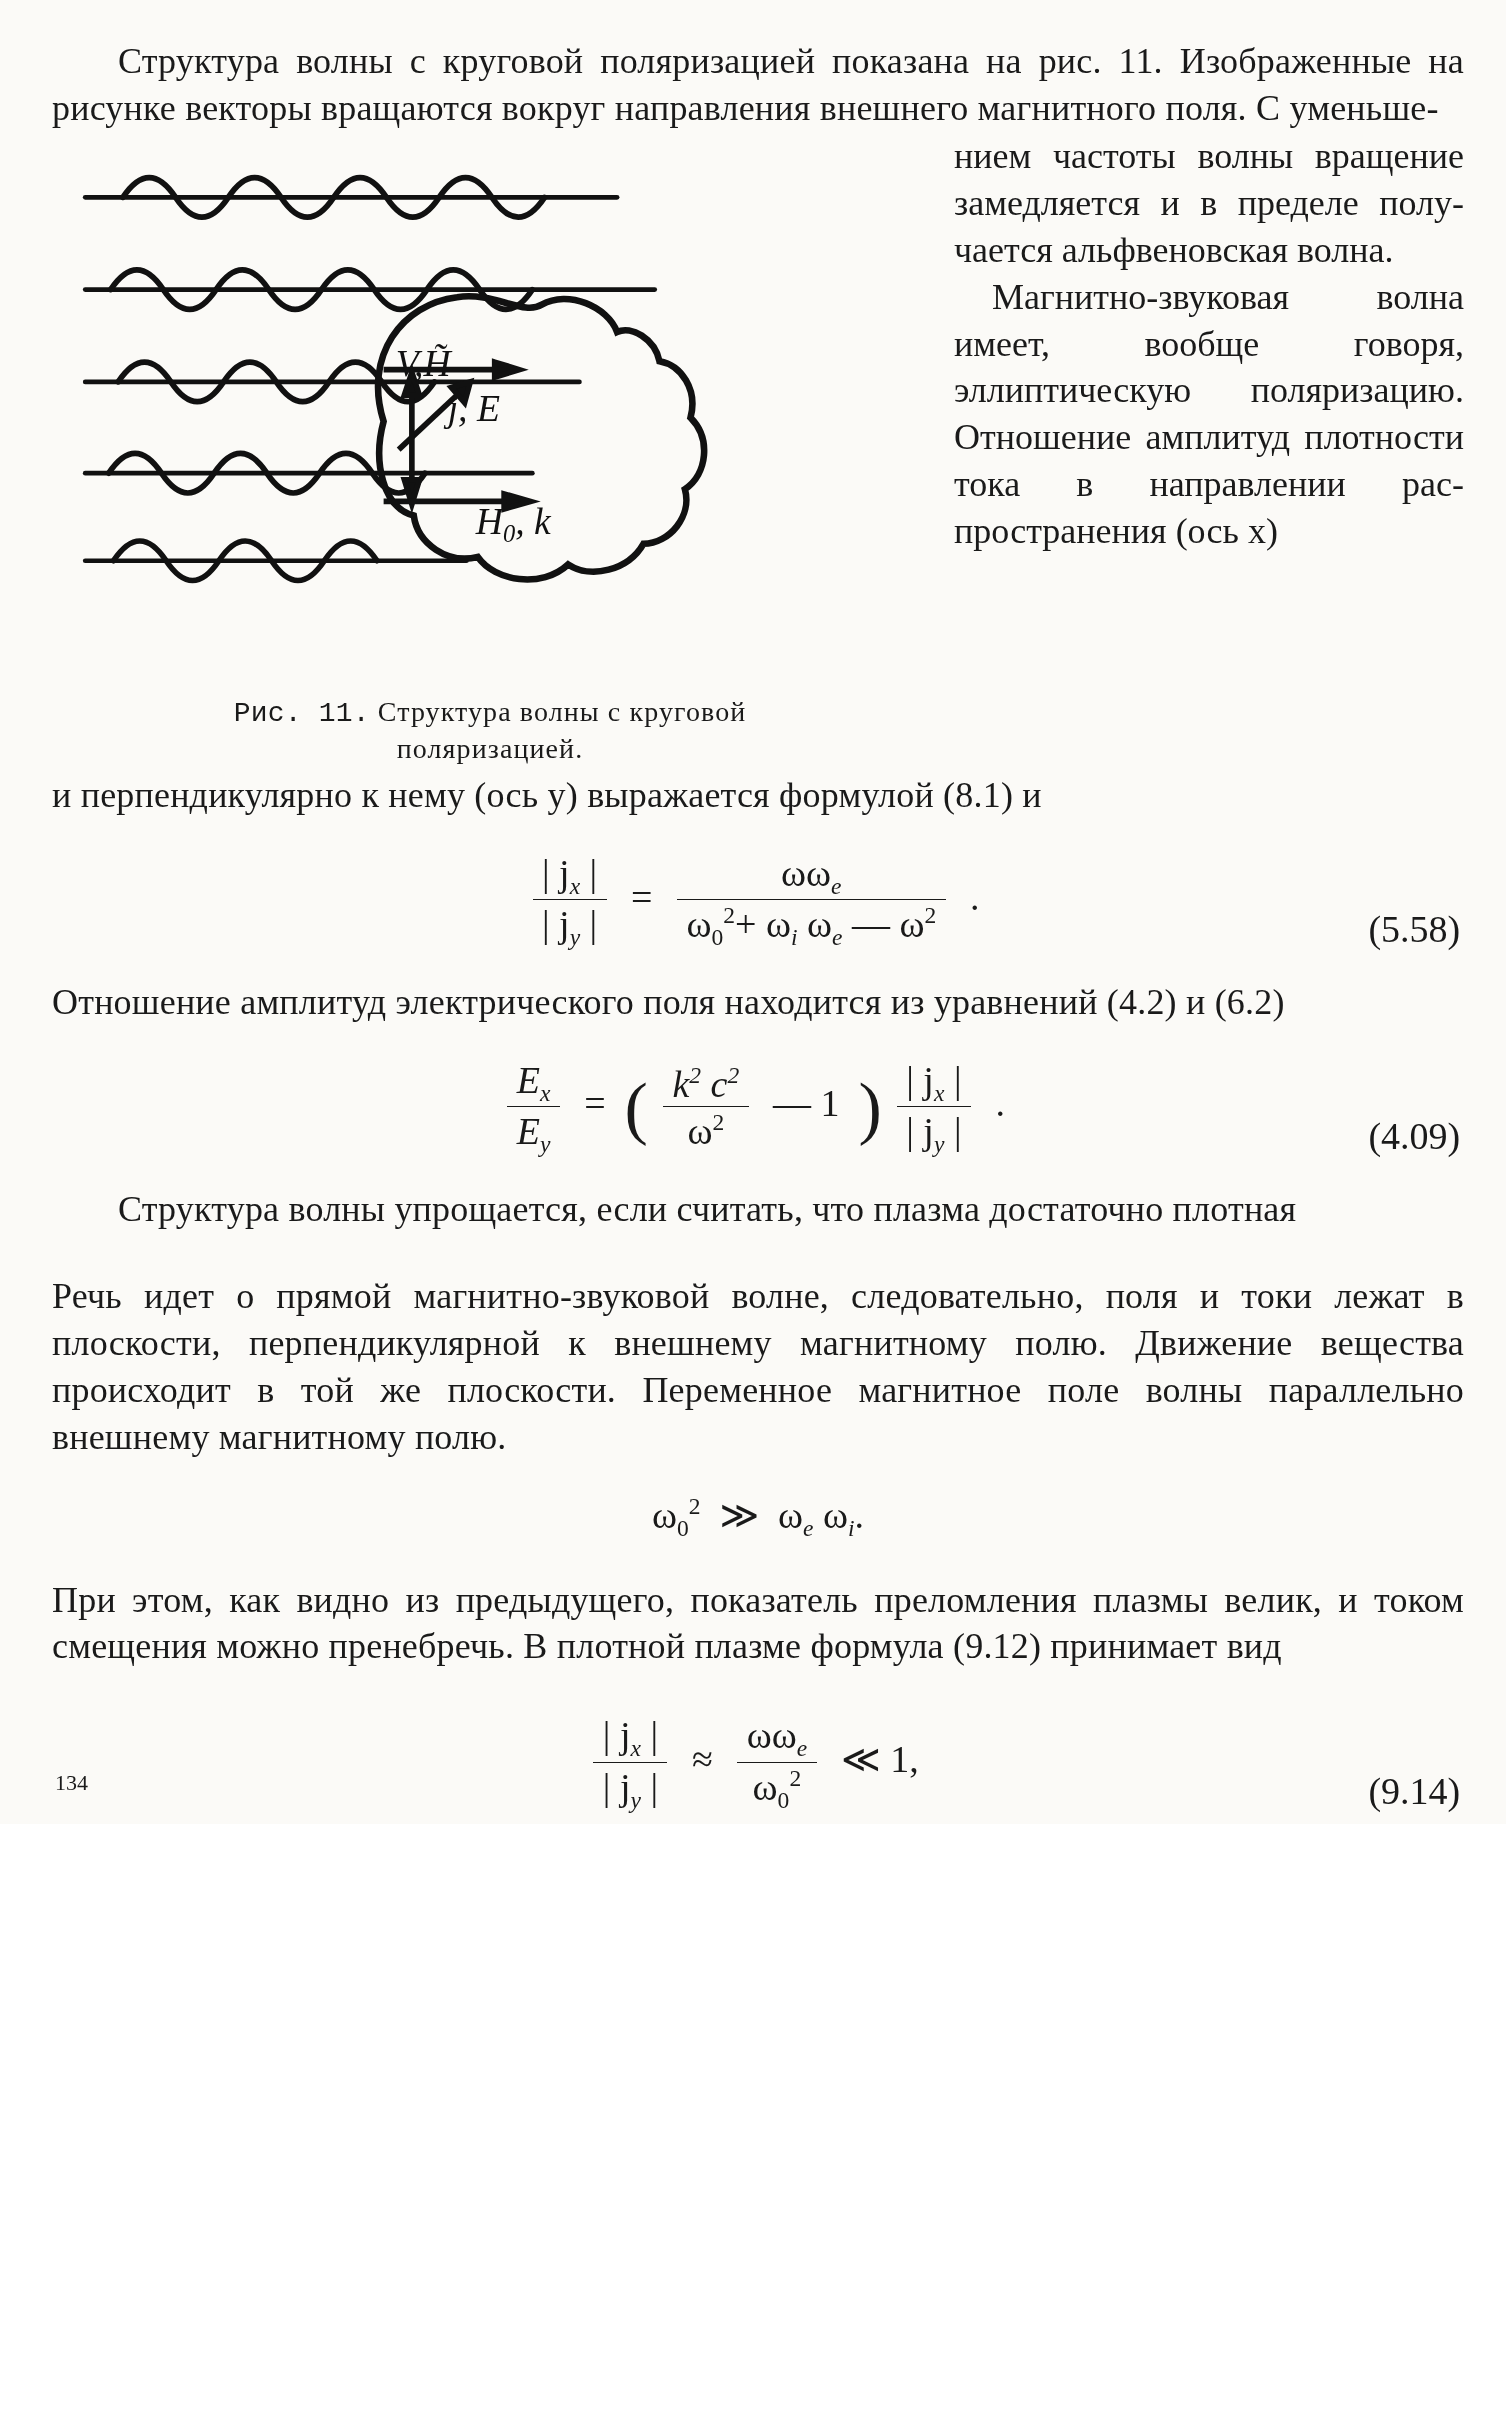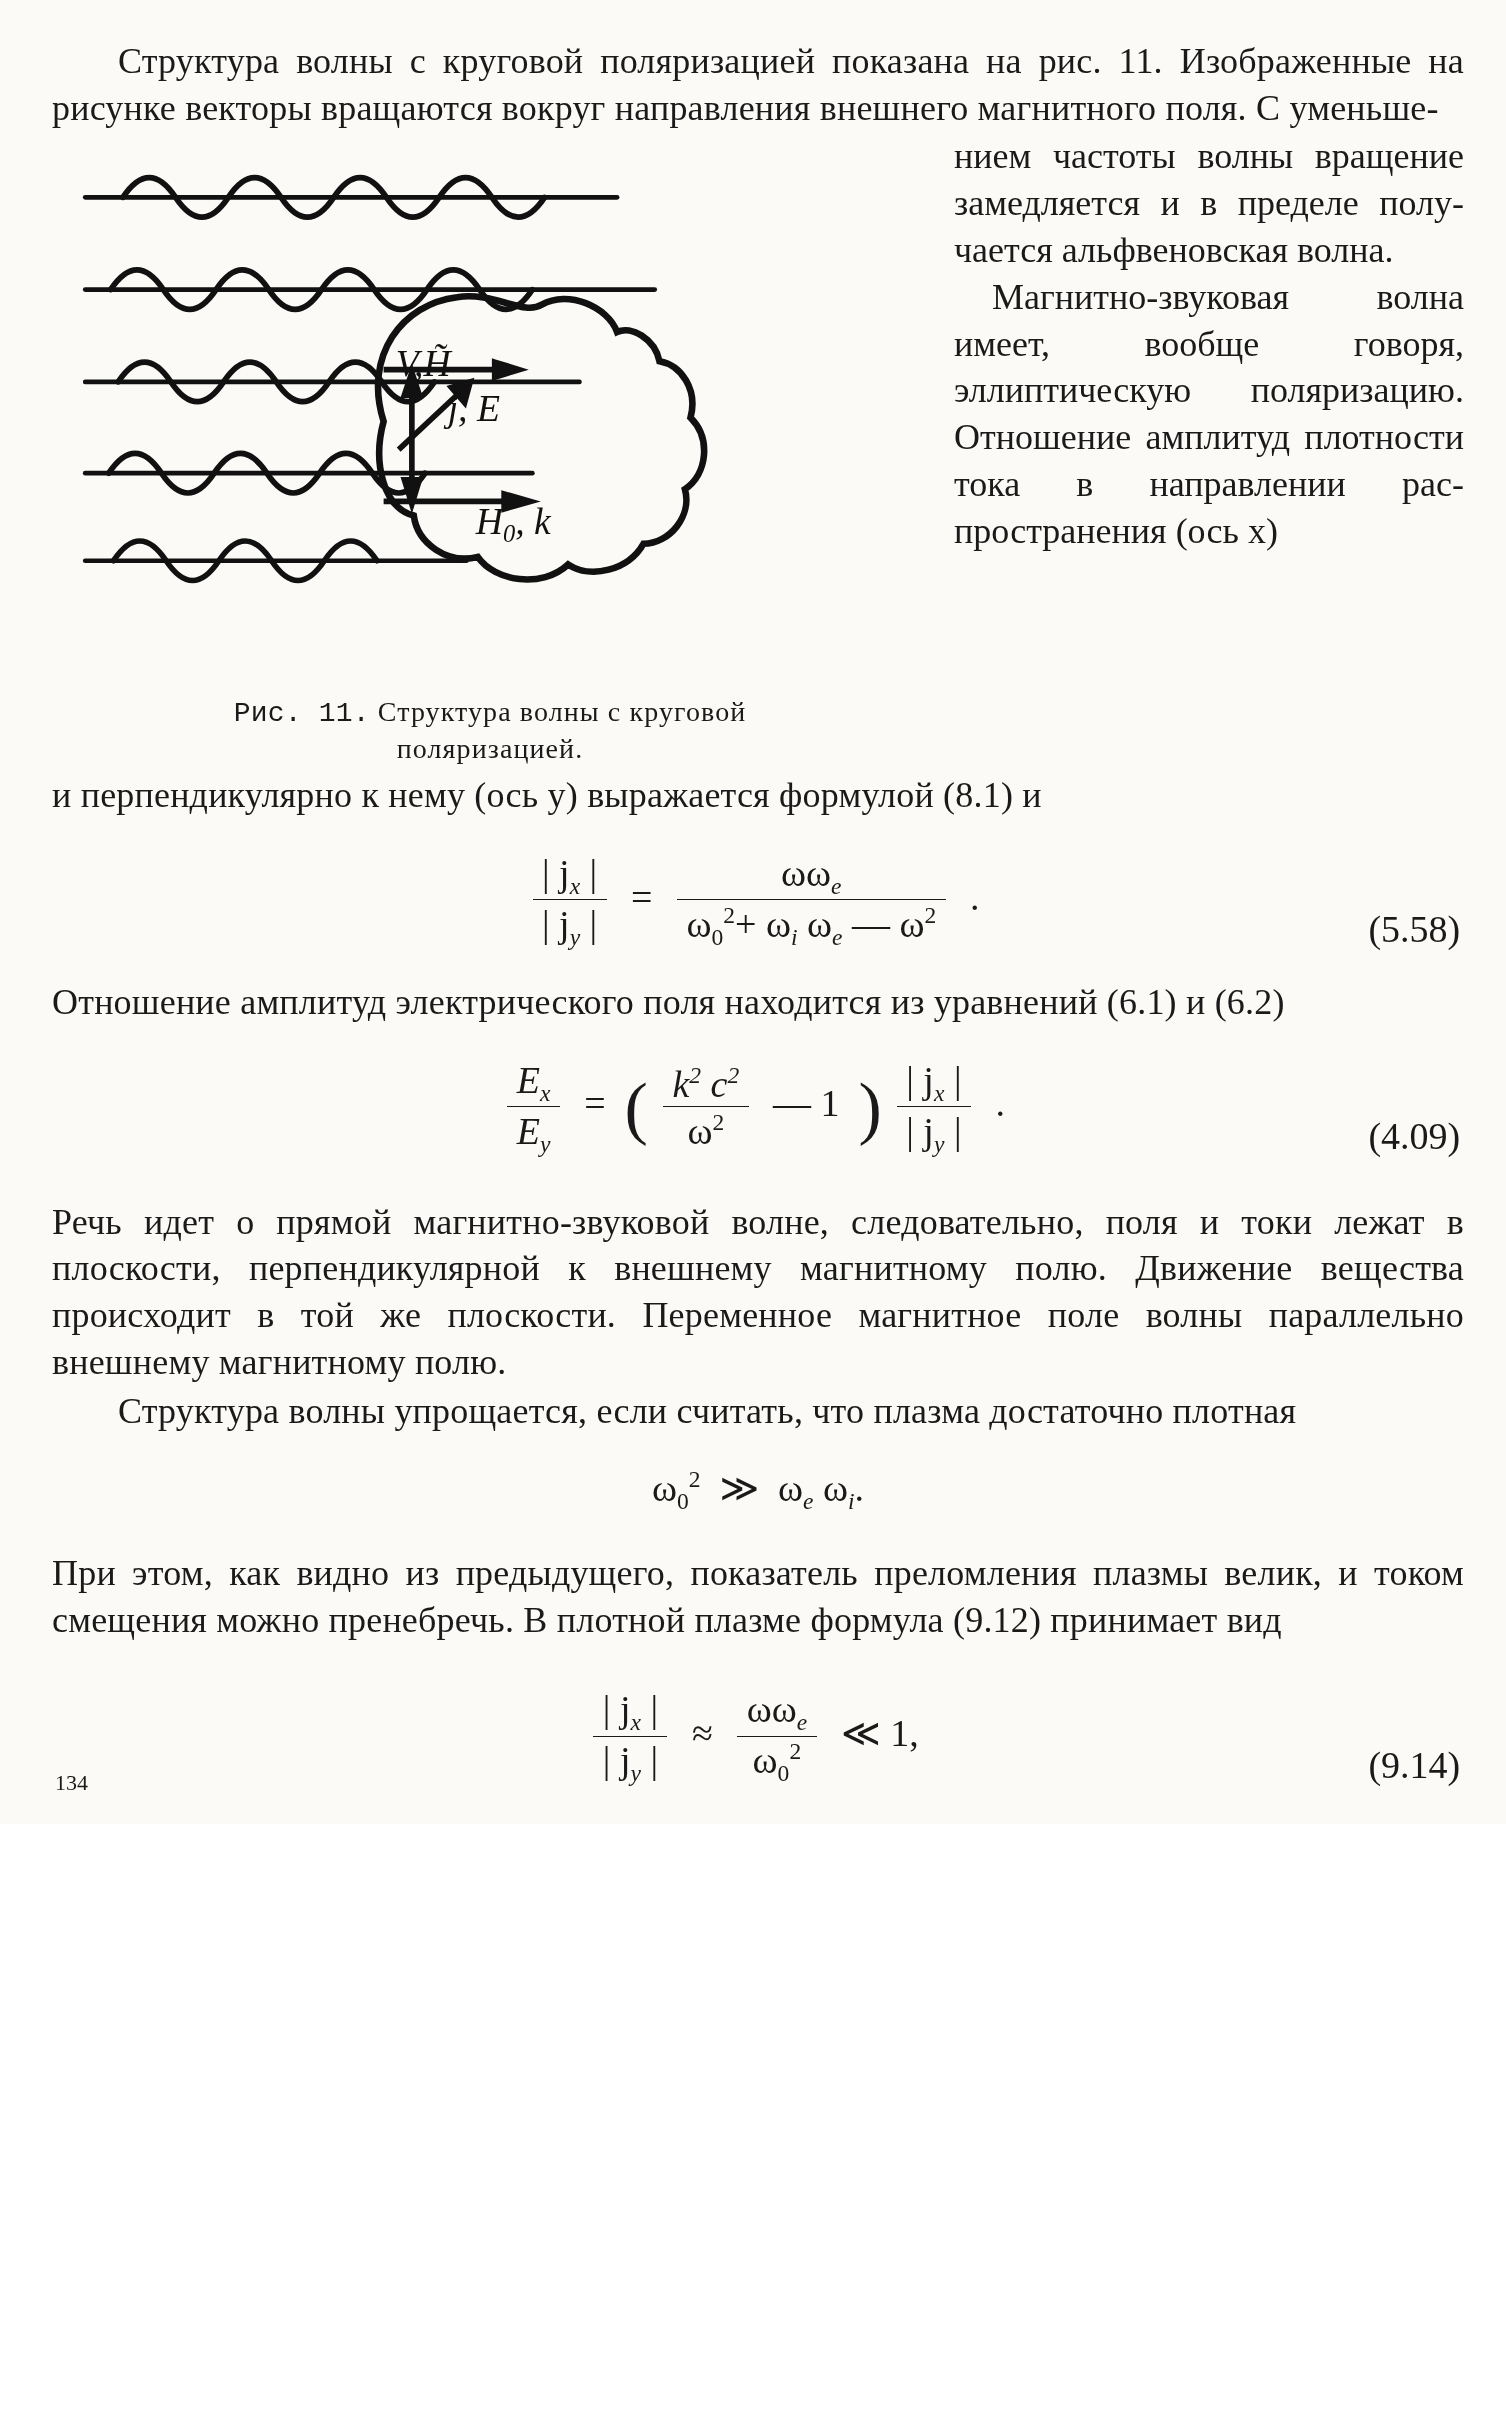--- a/index.html
+++ b/index.html
@@ -200,21 +200,21 @@
         <span class="op">=</span>
         <span class="frac">
           <span class="num"><span>ωω</span><span class="sub">e</span></span>
           <span class="den"><span>ω</span><span class="subn">0</span><span class="sup">2</span><span>+ ω</span><span class="sub">i</span><span> ω</span><span class="sub">e</span><span> — ω</span><span class="sup">2</span></span>
         </span>
         <span class="op">.</span>
       </div>
       <div class="eqnum">(5.58)</div>
     </div>
 
-    <p class="body">Отношение амплитуд электрического поля находится из уравнений (6.1) и (6.2)</p>
+    <p class="body">Отношение амплитуд электрического поля находится из уравнений (4.2) и (6.2)</p>
 
     <div class="eqrow">
       <div class="eqbody">
         <span class="frac">
           <span class="num it"><span>E</span><span class="sub">x</span></span>
           <span class="den it"><span>E</span><span class="sub">y</span></span>
         </span>
         <span class="op">=</span>
         <span class="big-paren">(</span>
         <span class="frac">
@@ -225,23 +225,23 @@
         <span class="big-paren">)</span>
         <span class="frac">
           <span class="num"><span>| j</span><span class="sub">x</span><span> |</span></span>
           <span class="den"><span>| j</span><span class="sub">y</span><span> |</span></span>
         </span>
         <span class="op">.</span>
       </div>
       <div class="eqnum">(4.09)</div>
     </div>
 
+    <p class="body indent">Структура волны упрощается, если считать, что плазма достаточно плотная</p>
+
     <p class="body" style="margin-top:41px">Речь идет о прямой магнитно-звуковой волне, следовательно, поля и токи лежат в плоскости, перпендикулярной к внеш­нему магнитному полю. Движение вещества происходит в той же плоскости. Переменное магнитное поле волны па­раллельно внешнему магнитному полю.</p>
-
-    <p class="body indent">Структура волны упрощается, если считать, что плазма достаточно плотная</p>
 
     <div class="eqrow">
       <div class="eqbody">
         <span><span>ω</span><span class="subn">0</span><span class="sup">2</span></span>
         <span class="op">≫</span>
         <span><span>ω</span><span class="sub">e</span><span> ω</span><span class="sub">i</span><span>.</span></span>
       </div>
     </div>
 
     <p class="body">При этом, как видно из предыдущего, показатель преломле­ния плазмы велик, и током смещения можно пренебречь. В плотной плазме формула (9.12) принимает вид</p>

